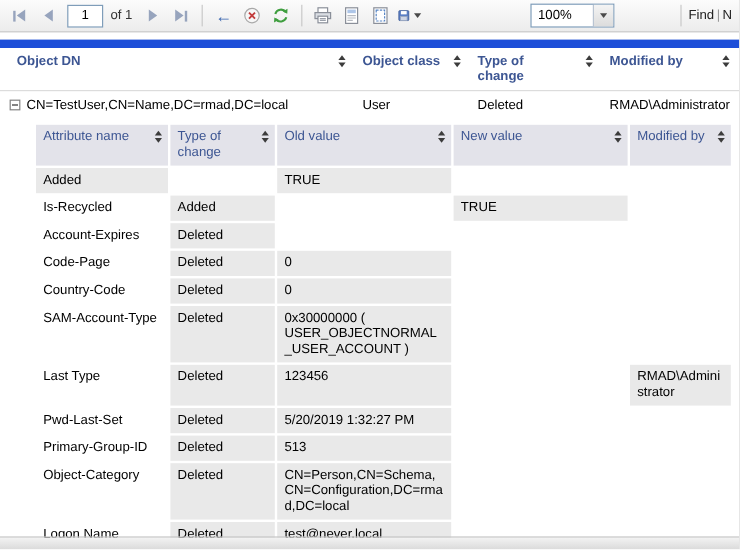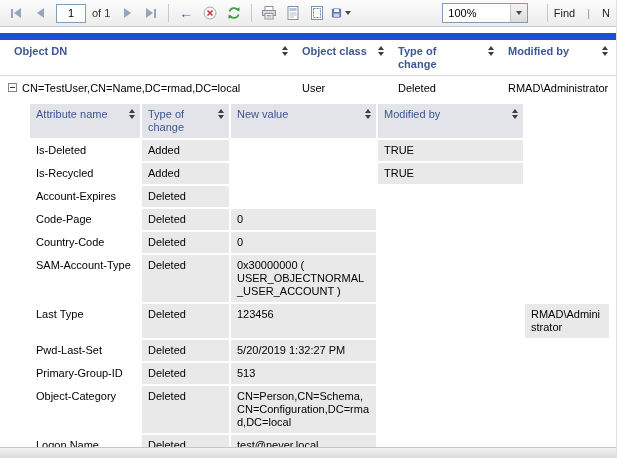--- a/index.html
+++ b/index.html
@@ -14,26 +14,26 @@
           border:1px solid transparent; background:transparent; padding:0; cursor:pointer; border-radius:2px; }
   .navico { display:flex; align-items:center; gap:1px; }
   .nbar { width:2px; height:9px; background:#97a4bd; }
   .tri-l { width:0; height:0; border-top:5px solid transparent; border-bottom:5px solid transparent; border-right:7px solid #97a4bd; }
   .tri-r { width:0; height:0; border-top:5px solid transparent; border-bottom:5px solid transparent; border-left:7px solid #97a4bd; }
   .page-box { width:30px; height:19px; border:1px solid #7f9db9; font-size:11px; text-align:center; margin:0 3px; font-family:inherit; }
   .of-label { margin:0 4px 0 1px; white-space:nowrap; }
   .tsep { width:1px; height:18px; background:#c9c9c9; margin:0 4px; flex:0 0 auto; }
   .back-arrow { font-size:14px; font-weight:bold; color:#3a66b0; line-height:1; }
   .caret-down { width:0; height:0; border-left:3px solid transparent; border-right:3px solid transparent; border-top:4px solid #4a4a4a; margin-left:3px; }
-  .zoom-combo { display:flex; align-items:center; width:86px; height:20px; border:1px solid #7f9db9; background:#fff; margin-left:88px; cursor:default; }
+  .zoom-combo { display:flex; align-items:center; width:70px; height:20px; border:1px solid #7f9db9; background:#fff; margin-left:88px; cursor:default; }
   .zoom-text { flex:1; padding-left:5px; font-size:11px; color:#000; }
   .zoom-btn { width:17px; height:100%; display:flex; align-items:center; justify-content:center; background:linear-gradient(#f4f4f4,#dcdcdc); border-left:1px solid #b9c4d2; }
   .zoom-btn .caret-down { margin-left:0; }
   .tspacer { flex:1; }
-  .find-area { display:flex; align-items:center; gap:12px; white-space:nowrap; padding-right:1px; }
+  .find-area { display:flex; align-items:center; gap:2px; white-space:nowrap; padding-right:1px; }
   .find-link { color:#222; cursor:pointer; }
   .find-sep { color:#999; }
 
   
   .report { font-size:11px; color:#000; line-height:13px; }
   .sort { display:inline-flex; flex-direction:column; align-items:center; margin-left:4px; margin-top:1px; flex:0 0 auto; cursor:pointer; }
   .sort i { display:block; width:0; height:0; border-left:3px solid transparent; border-right:3px solid transparent; }
   .sort .u { border-bottom:4px solid #3c3c3c; margin-bottom:2px; }
   .sort .d { border-top:4px solid #3c3c3c; }
 
@@ -218,37 +218,43 @@
             </span>
         </div>
         <div class="ih-cell">
           <span class="ih-change-label">Type of change</span>
           <span class="sort">
               <i class="u"></i>
               <i class="d"></i>
             </span>
         </div>
         <div class="ih-cell">
+          <span>Old value</span>
+          <span class="sort">
+              <i class="u"></i>
+              <i class="d"></i>
+            </span>
+        </div>
+        <div class="ih-cell">
           <span>New value</span>
           <span class="sort">
               <i class="u"></i>
               <i class="d"></i>
             </span>
         </div>
         <div class="ih-cell">
           <span>Modified by</span>
           <span class="sort">
               <i class="u"></i>
               <i class="d"></i>
             </span>
         </div>
       </div>
 
       <div class="irow">
-        <div class="cell attr">Is-Deleted</div>
         <div class="cell val">Added</div>
         <div class="cell val"></div>
         <div class="cell val">TRUE</div>
         <div class="cell val"></div>
       </div>
       <div class="irow">
         <div class="cell attr">Is-Recycled</div>
         <div class="cell val">Added</div>
         <div class="cell val"></div>
         <div class="cell val">TRUE</div>

